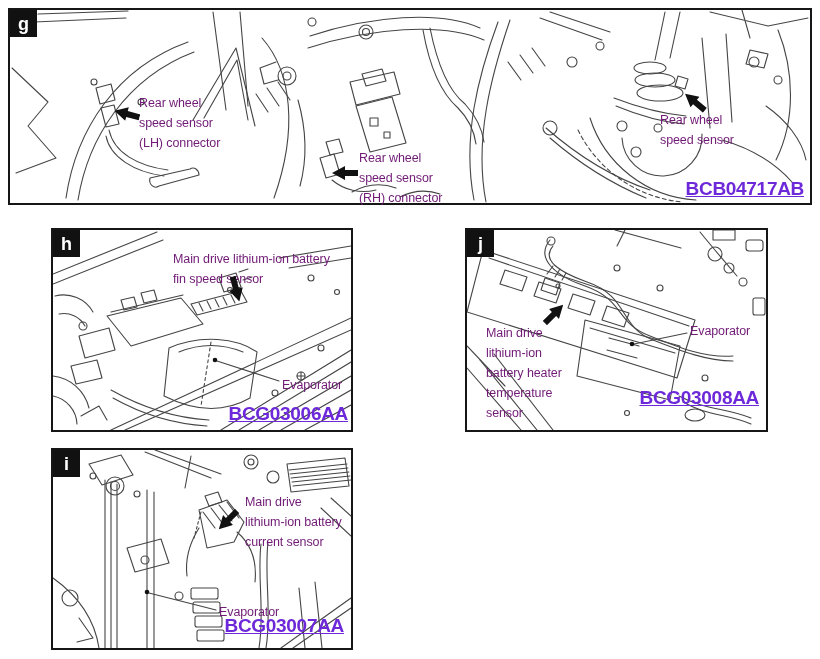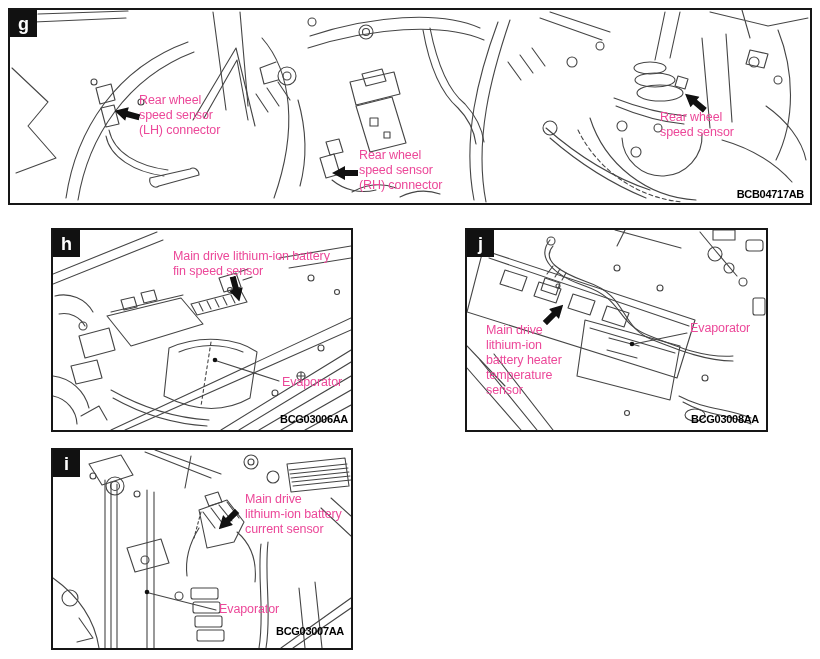--- a/index.html
+++ b/index.html
@@ -3,23 +3,23 @@
 <meta charset="utf-8">
 <style>
   html,body{margin:0;padding:0;background:#ffffff;}
   .page{position:relative;width:820px;height:659px;background:#ffffff;
         font-family:"Liberation Sans","DejaVu Sans",sans-serif;color:#1a1a1a;overflow:hidden;}
   .panel{position:absolute;border:2px solid #161616;background:#ffffff;box-sizing:border-box;}
   .panel svg.art{position:absolute;left:0;top:0;width:100%;height:100%;}
   .badge{position:absolute;left:0;top:0;width:27px;height:27px;background:#111;
          display:flex;align-items:center;justify-content:center;}
   .badge span{color:#fff;font-weight:bold;font-size:18px;line-height:1;}
-  .callout{position:absolute;font-size:12.5px;line-height:15px;white-space:pre-line;
-           letter-spacing:-0.1px;color:#ec4899;}
-  .code{position:absolute;font-size:11px;font-weight:bold;letter-spacing:-0.3px;color:#000000;}
+  .callout{position:absolute;font-size:12.5px;line-height:20px;white-space:pre-line;
+           letter-spacing:-0.1px;color:#701a75;}
+  .code{position:absolute;font-size:19px;font-weight:bold;letter-spacing:-0.3px;color:#6d28d9;text-decoration:underline;}
   .arrow{position:absolute;width:26px;height:14px;}
   .arrow svg{display:block;}
   
   #panel-g{left:8px;top:8px;width:804px;height:197px;}
   #panel-h{left:51px;top:228px;width:302px;height:204px;}
   #panel-j{left:465px;top:228px;width:303px;height:204px;}
   #panel-i{left:51px;top:448px;width:302px;height:202px;}
 </style>
 </head>
 <body>
@@ -227,21 +227,21 @@
 battery heater
 temperature
 sensor</div>
     <div class="arrow" style="left:74px;top:77px;transform:rotate(135deg);">
       <svg viewBox="0 0 26 14" width="26" height="14">
           <polygon points="26,4 13,4 13,0 0,7 13,14 13,10 26,10" fill="#111"></polygon>
         </svg>
     </div>
     <div class="callout" style="left:223px;top:91px;">Evaporator</div>
 
-    <div class="code" style="right:7px;bottom:5px;">BCG03008AA</div>
+    <div class="code" style="right:7px;bottom:21px;">BCG03008AA</div>
   </div>
 
   <div class="panel" id="panel-i">
     <svg class="art" viewBox="0 0 298 198">
       <g stroke="#454545" fill="none" stroke-width="1.1" stroke-linejoin="round" stroke-linecap="round">
         <path d="M52,30 L52,198 M58,32 L58,198 M64,34 L64,198"></path>
         <path d="M94,40 L94,198 M101,42 L101,198"></path>
         <path d="M36,14 l32,-9 12,20 -31,10 z"></path>
         <circle cx="62" cy="36" r="9"></circle>
           <circle cx="62" cy="36" r="4.5"></circle>

